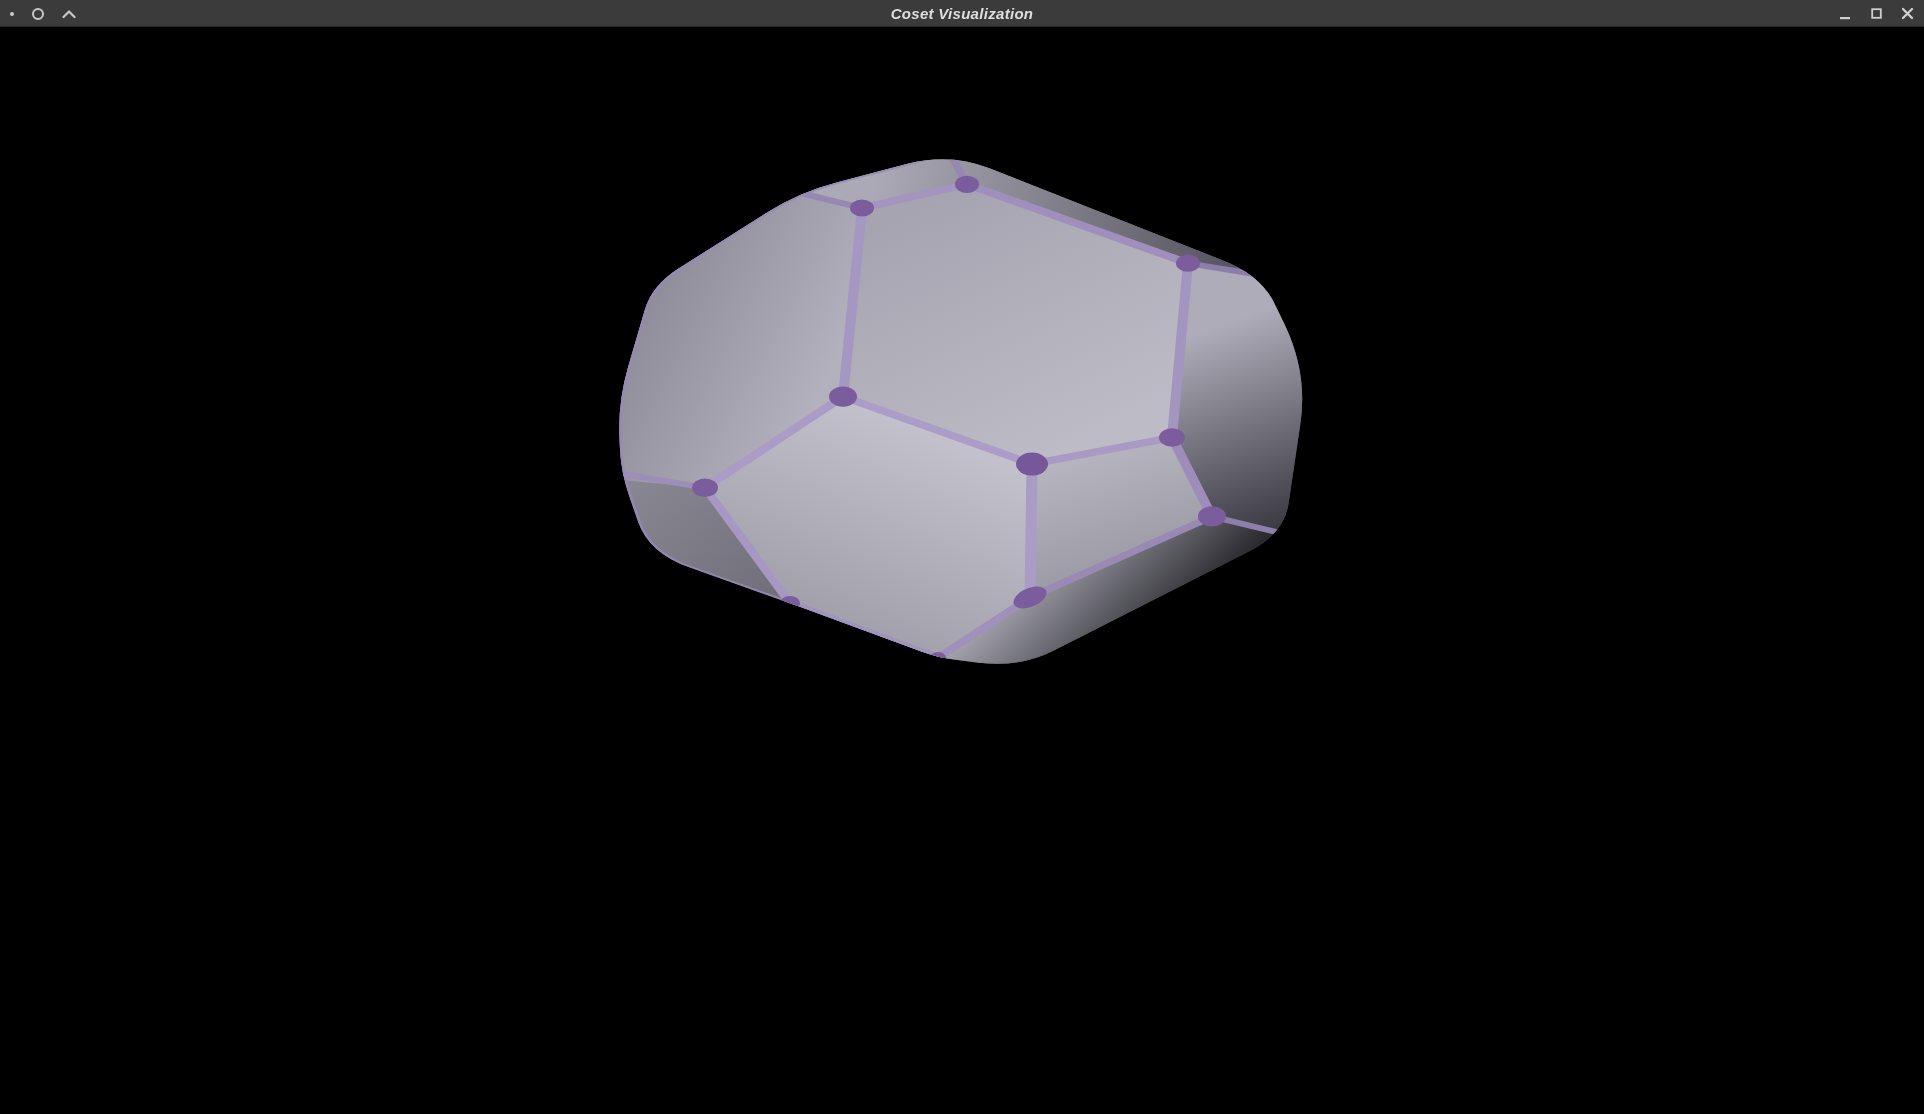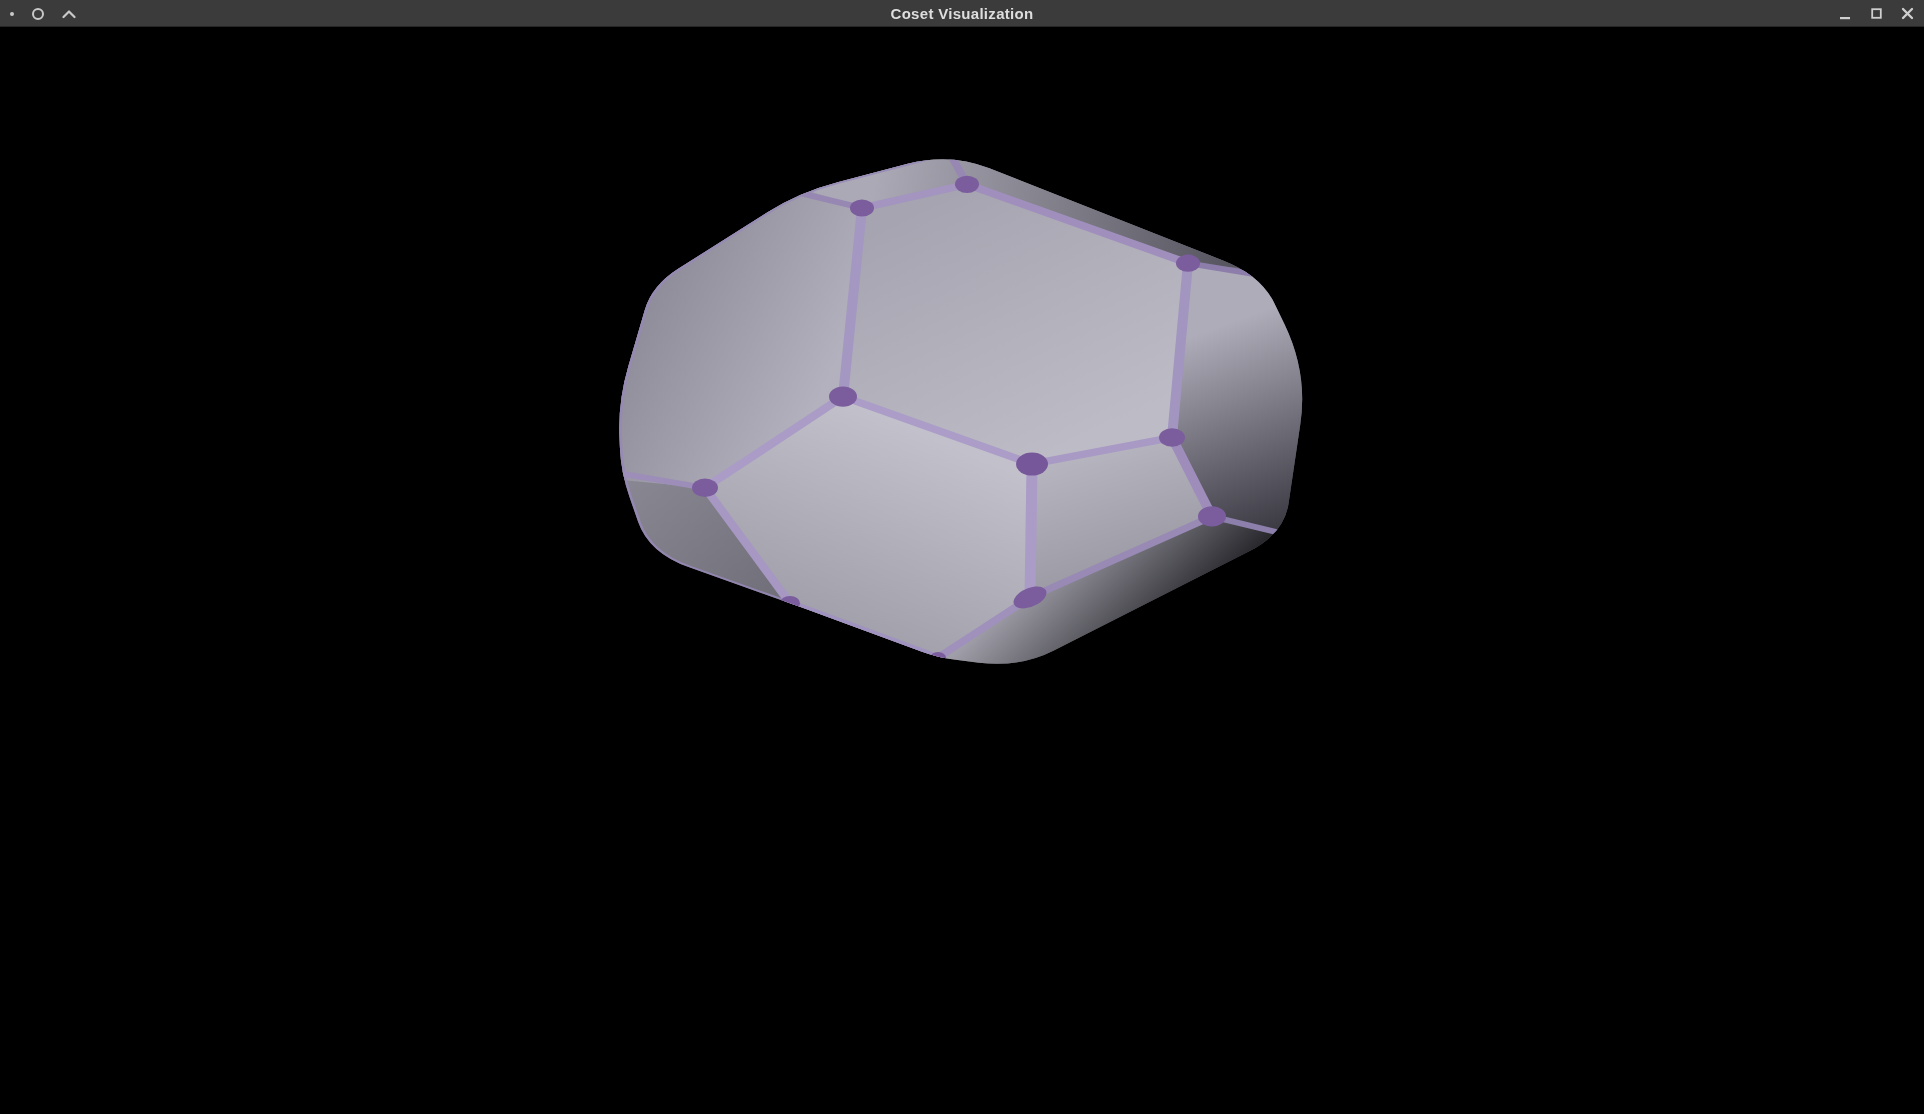--- a/index.html
+++ b/index.html
@@ -1,21 +1,21 @@
 <!DOCTYPE html>
 <html style="--bg: #000000; --tb-bg: #3b3b3b; --tb-text: #dedede; --tb-icon: #c9c9c9; --ctrl: #cfcfcf;"><head>
 <meta charset="utf-8">
 <style>
   :root{
     --bg:#000000; --tb-bg:#3b3b3b; --tb-text:#dedede; --tb-icon:#c9c9c9; --ctrl:#cfcfcf;
   }
   *{margin:0;padding:0;box-sizing:border-box;}
   html,body{width:1924px;height:1114px;overflow:hidden;background:var(--bg);
     font-family:"Liberation Sans", sans-serif;}
-  .window{position:relative;width:1924px;height:799px;background:var(--bg);}
+  .window{position:relative;width:1924px;height:799px;background:var(--bg);font-style:italic;}
   .viewport{position:absolute;inset:0;background:var(--bg);}
   .viewport svg{position:absolute;inset:0;width:100%;height:100%;display:block;}
   .titlebar{position:absolute;top:0;left:0;right:0;height:27px;background:var(--tb-bg);
     display:flex;align-items:center;justify-content:center;z-index:10;
     border-bottom:1px solid #262626;}
   .tb-title{font-weight:bold;font-size:15px;letter-spacing:.3px;color:var(--tb-text);line-height:27px;}
   .tb-left{position:absolute;left:10px;top:0;height:27px;display:flex;align-items:center;gap:18px;color:var(--tb-icon);}
   .tb-right{position:absolute;right:8px;top:0;height:27px;display:flex;align-items:center;gap:13px;color:var(--ctrl);}
   .tb-btn{background:none;border:none;width:18px;height:18px;display:flex;align-items:center;justify-content:center;color:inherit;cursor:default;padding:0;}
   .dot{width:4px;height:4px;border-radius:50%;background:currentColor;}

